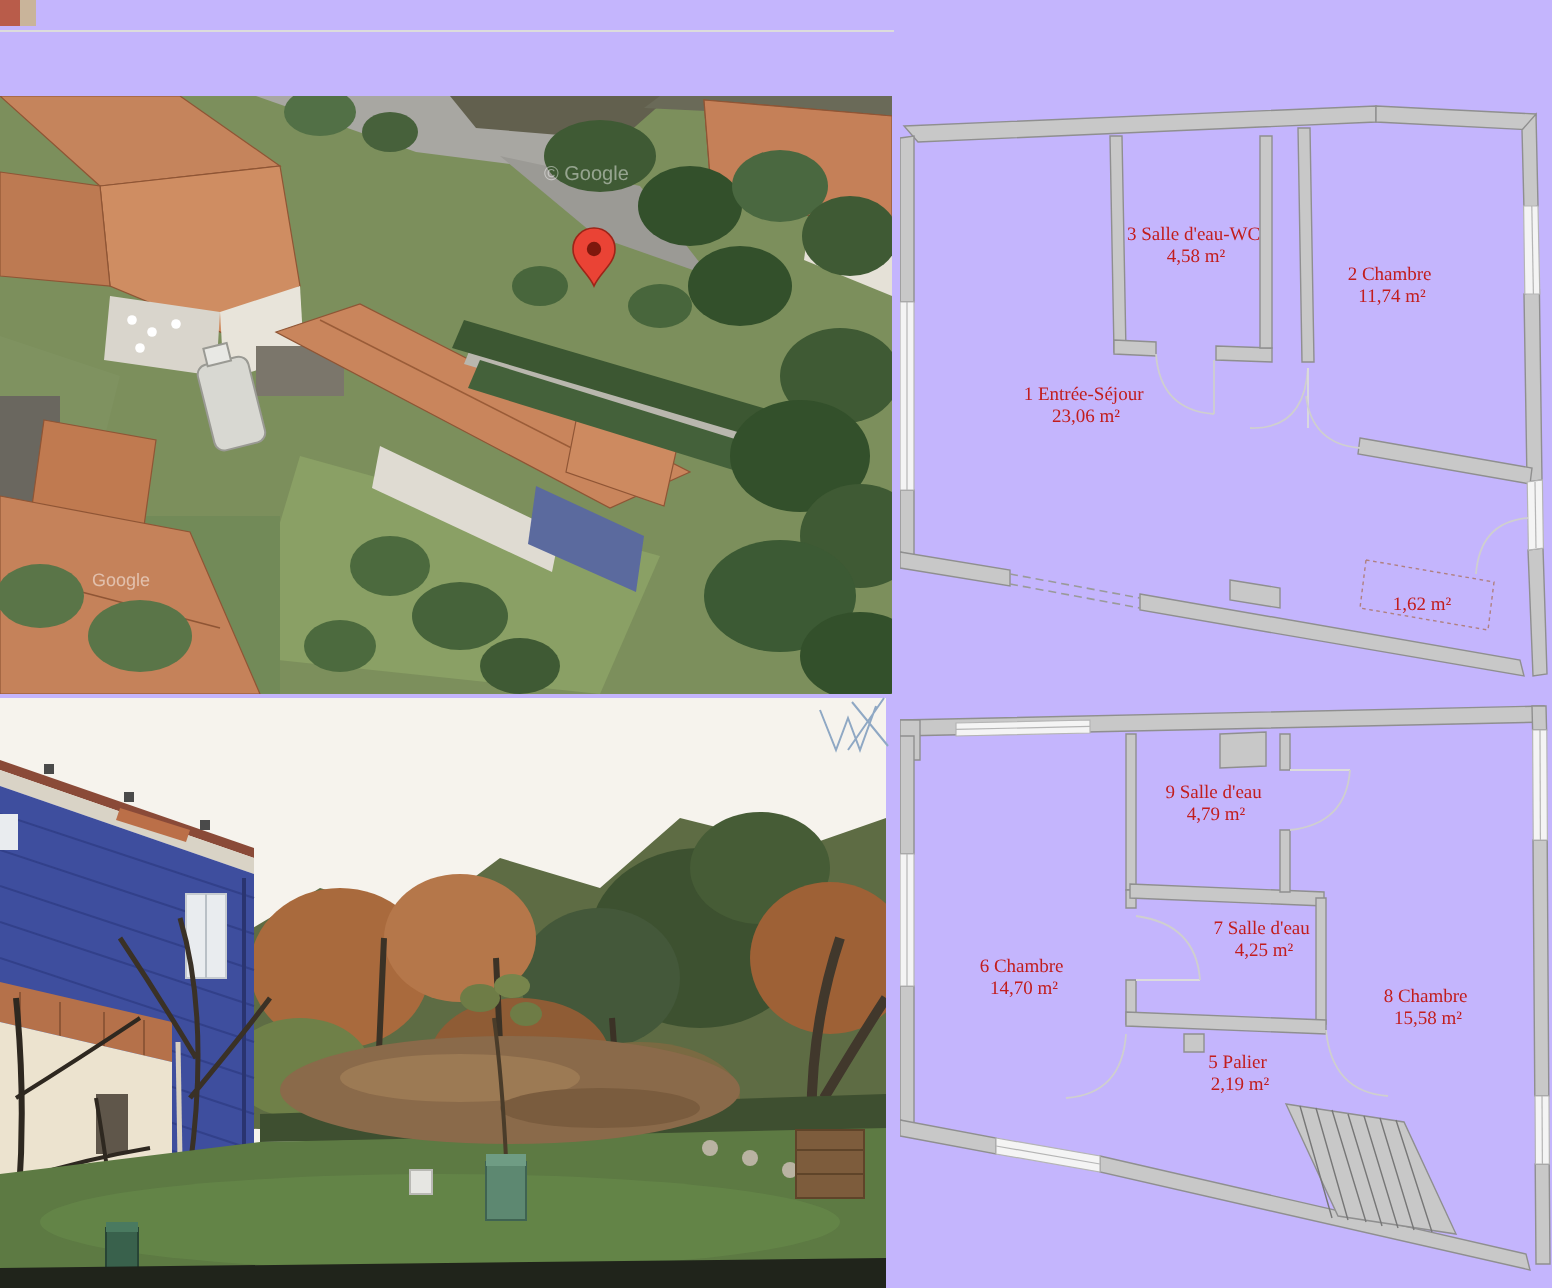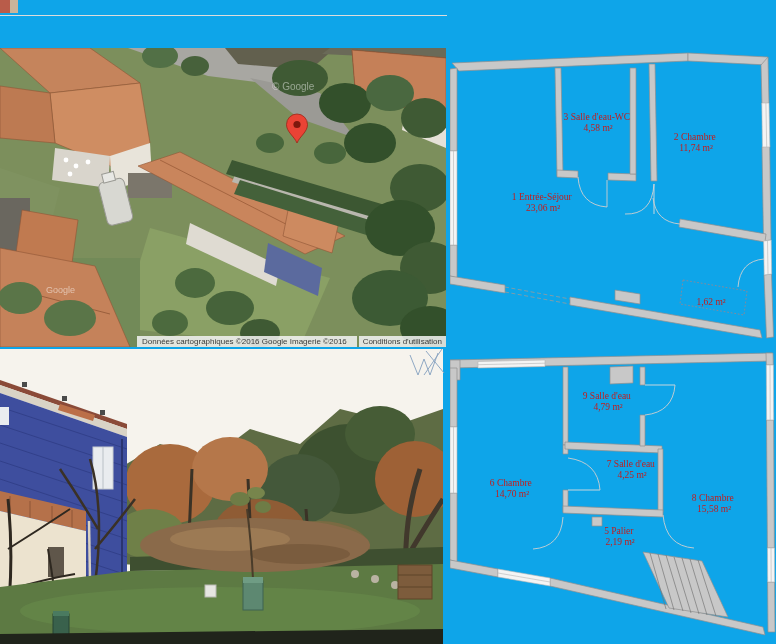--- a/index.html
+++ b/index.html
@@ -1,16 +1,16 @@
 <!DOCTYPE html>
 <html><head>
 <meta charset="utf-8">
 <style>
   html,body{margin:0;padding:0;background:#fff;}
-  #screen{position:relative;width:776px;height:644px;background:#0ea5e9;overflow:hidden;
+  #screen{position:relative;width:776px;height:644px;background:#c4b5fd;overflow:hidden;
           font-family:"Liberation Sans",sans-serif;}
   .abs{position:absolute;}
   #sliver{left:0;top:0;width:18px;height:13px;
           background:linear-gradient(90deg,#b95c4a 0 55%,#c9b49a 55%);}
   #topline{left:0;top:15px;width:447px;height:1px;background:#dcdcdc;}
   #aerial{left:0;top:48px;width:446px;height:299px;}
   #photo{left:0;top:349px;width:443px;height:295px;}
   #plan-upper{left:450px;top:47px;width:297px;height:300px;}
   #plan-lower{left:450px;top:350px;width:320px;height:294px;}
   #wx{left:408px;top:347px;width:42px;height:32px;}
@@ -112,25 +112,20 @@
 
       <g transform="translate(297,95)">
         <path d="M0,0 C-3,-7 -10.5,-11 -10.5,-18.5 a10.5,10.5 0 1 1 21,0 C10.5,-11 3,-7 0,0 Z" fill="#ea4335" stroke="#9d2418" stroke-width="0.8"></path>
         <circle cx="0" cy="-18.5" r="3.6" fill="#7e180d"></circle>
       </g>
 
       <text x="272" y="42" font-size="10" fill="#ffffff" opacity="0.45">© Google</text>
       <text x="46" y="245" font-size="9" fill="#ffffff" opacity="0.5">Google</text>
     </svg>
 
-    <div class="attr-bar">
-      <span class="attr-left">Données cartographiques ©2016 Google Imagerie ©2016</span>
-      <span class="attr-gap"></span>
-      <span class="attr-terms">Conditions d'utilisation</span>
-    </div>
   </div>
 
   <div id="photo" class="abs">
     <svg width="443" height="295" viewBox="0 0 443 295">
       <rect x="0" y="0" width="443" height="295" fill="#f6f3ed"></rect>
 
       <g>
         <polygon points="118,120 160,95 210,110 250,80 300,95 340,60 400,75 443,60 443,230 118,215" fill="#5e6c44"></polygon>
         <ellipse cx="350" cy="120" rx="55" ry="45" fill="#3d5130"></ellipse>
         <ellipse cx="380" cy="85" rx="35" ry="28" fill="#465c36"></ellipse>

